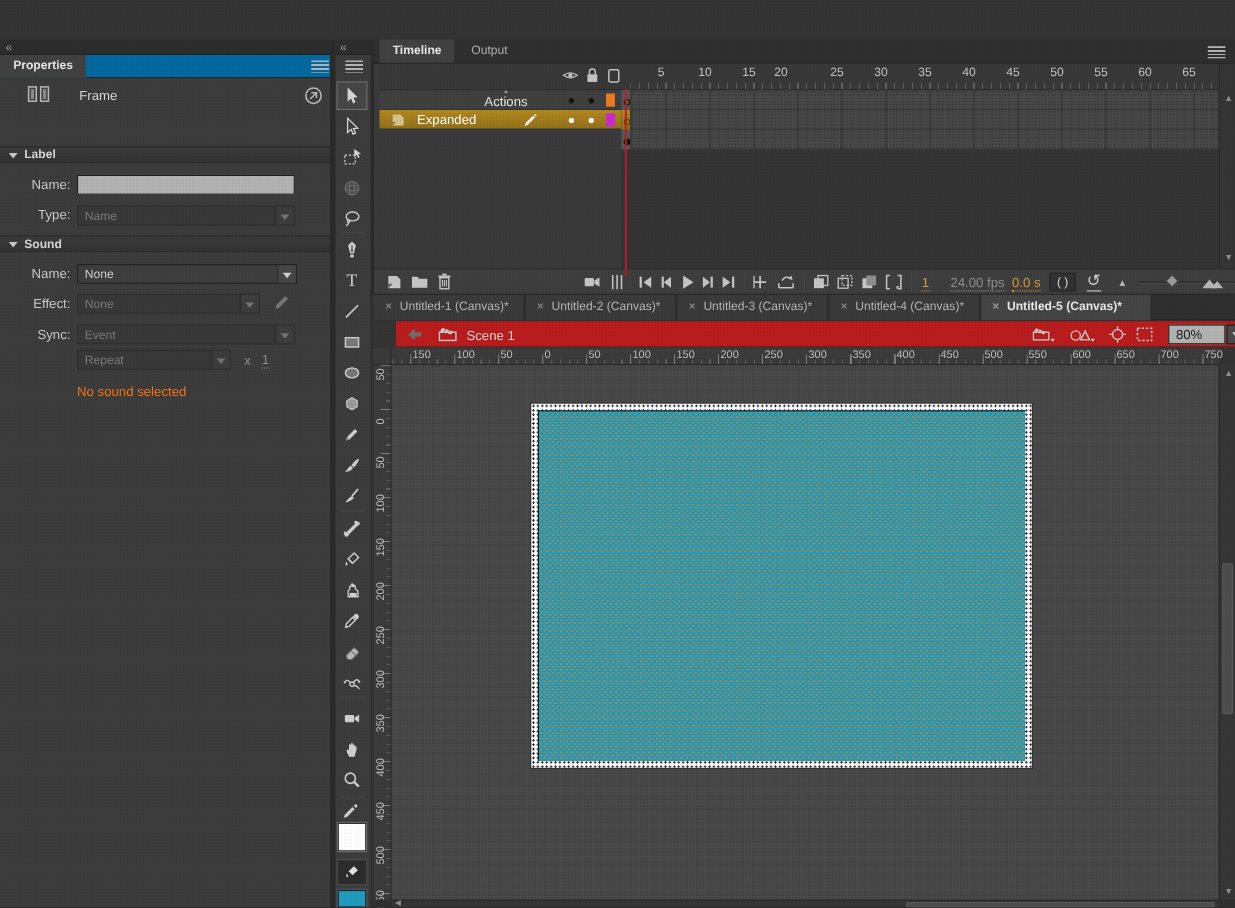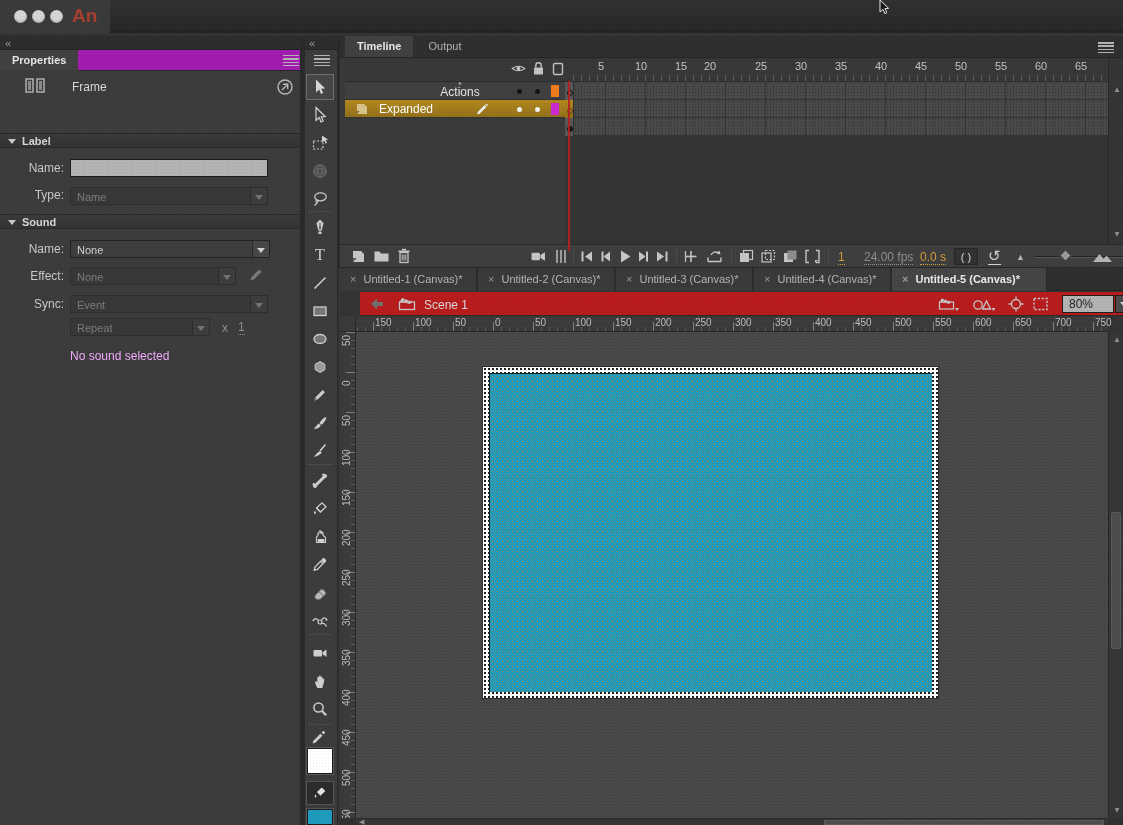--- a/index.html
+++ b/index.html
@@ -112,37 +112,26 @@
   .hscroll .thumb { position:absolute; left:468px; top:1px; width:280px; height:5px; background:#4d4d4d; border:1px solid #5a5a5a; }
   .scrollarrow { color:#909090; font-size:8px; line-height:8px; }
   .btnbox { border:1px solid #262626; background:#323232; color:#d8d8d8; text-align:center; }
   .sep-v { width:1px; background:#2c2c2c; border-right:1px solid #4a4a4a; }
 </style>
 </head>
 <body>
 
 <div id="app">
 
-  <div class="abs titlebar">
-    <div class="leftseg"></div>
-    <span class="tlight" style="left:14px"></span>
-    <span class="tlight" style="left:32px"></span>
-    <span class="tlight" style="left:50px"></span>
-    <span class="applogo">An</span>
-
-    <svg class="abs" style="left:878px; top:0" width="12" height="16" viewBox="0 0 12 16">
-      <path d="M2 0 L2 12 L5 9.3 L6.8 13.6 L8.8 12.7 L7 8.6 L10.6 8.3 Z" fill="#1a1a1a" stroke="#e8e8e8" stroke-width="1"></path>
-    </svg>
-  </div>
 
   <div class="abs" style="left:0; top:36px; width:300px; height:789px; background:#3c3c3c;">
     <div class="abs strip" style="left:0; top:0; width:300px; height:14px;">
       <span class="collapse-glyph abs" style="left:5px; top:1px;">«</span>
     </div>
-    <div class="abs" style="left:0; top:14px; width:300px; height:21px; background:#a21caf; border-bottom:1px solid #272727;">
+    <div class="abs" style="left:0; top:14px; width:300px; height:21px; background:#0369a1; border-bottom:1px solid #272727;">
       <span class="tabbtn active">Properties</span>
       <div class="hamburger abs" style="left:283px; top:5px;"></div>
     </div>
 
     <svg class="abs" style="left:24px; top:40px" width="22" height="20" viewBox="0 0 22 20">
       <rect x="2" y="3" width="7" height="13" fill="none" stroke="#b9b9b9" stroke-width="1.4"></rect>
       <rect x="13" y="3" width="7" height="13" fill="none" stroke="#b9b9b9" stroke-width="1.4"></rect>
       <rect x="4" y="5" width="3" height="9" fill="#8b8b8b"></rect>
       <rect x="15" y="5" width="3" height="9" fill="#8b8b8b"></rect>
     </svg>
@@ -185,21 +174,21 @@
     <div class="abs dd disabled" style="left:70px; top:259px; width:198px;">
       <span class="val">Event</span>
         <span class="arr"></span>
     </div>
     <div class="abs dd disabled" style="left:70px; top:282px; width:140px;">
       <span class="val">Repeat</span>
         <span class="arr"></span>
     </div>
     <span class="abs" style="left:222px; top:285px; color:#8f8f8f; font-size:12px;">x</span>
     <span class="abs dotted-gray" style="left:238px; top:284px; font-size:12px;">1</span>
-    <span class="abs" style="left:70px; top:313px; font-size:12px; color:#f0abfc;">No sound selected</span>
+    <span class="abs" style="left:70px; top:313px; font-size:12px; color:#f97316;">No sound selected</span>
   </div>
 
   <div class="abs" style="left:300px; top:36px; width:5px; height:789px; background:#2a2a2a;"></div>
 
   <div class="abs" style="left:305px; top:36px; width:33px; height:789px; background:#3c3c3c; border-right:1px solid #2a2a2a;">
     <div class="abs strip" style="left:0; top:0; width:33px; height:14px;">
       <span class="collapse-glyph abs" style="left:4px; top:1px;">«</span>
     </div>
     <div class="hamburger abs" style="left:9px; top:19px;"></div>
   </div>

